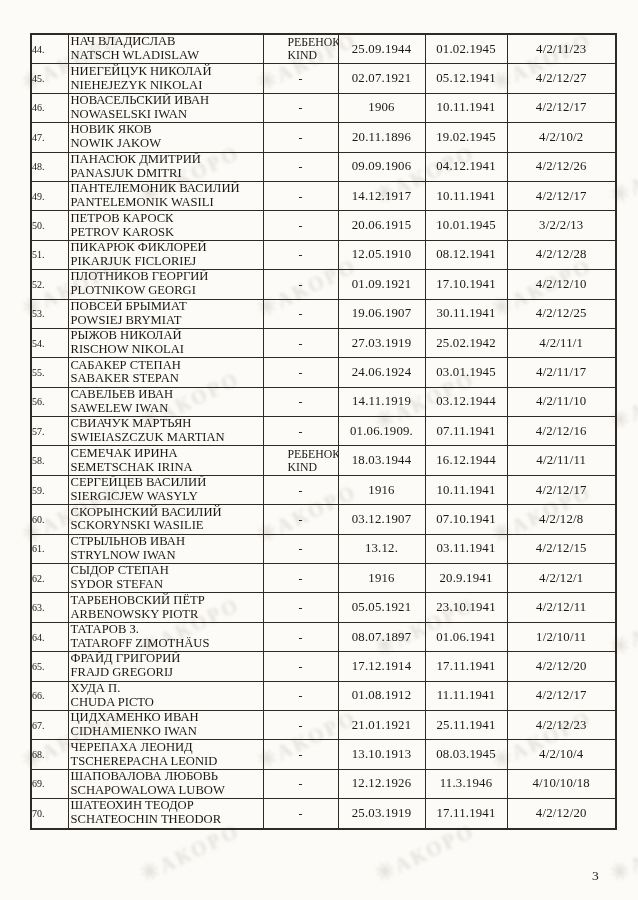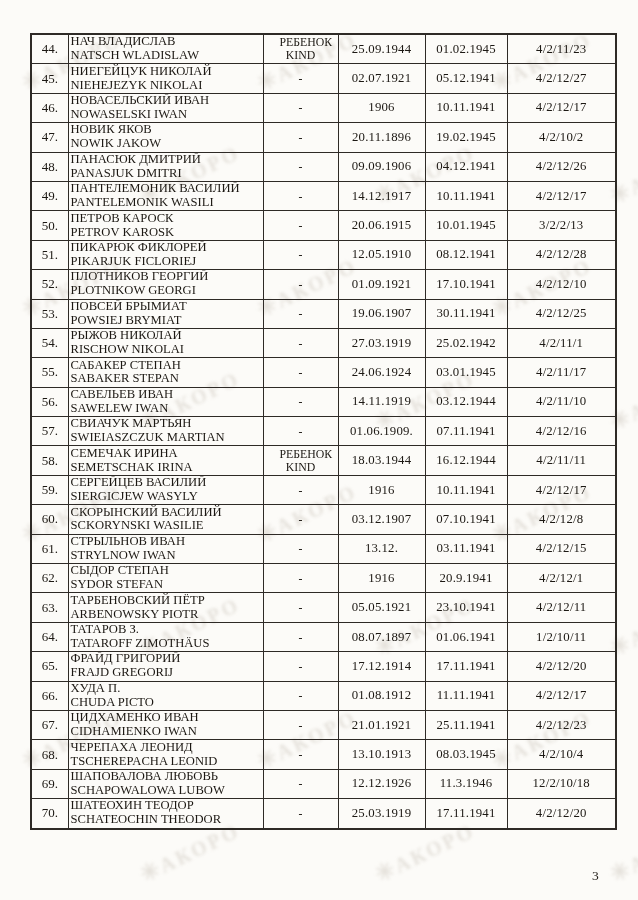--- a/index.html
+++ b/index.html
@@ -16,24 +16,24 @@
   }
   .stamp .star{font-size:23px;letter-spacing:0;margin-right:2px;}
   table.roster{
     position:absolute;left:30px;top:33px;width:585px;z-index:1;
     border-collapse:collapse;table-layout:fixed;border:2px solid #2e2a26;
   }
   td{
     border:1px solid #2e2a26;height:28.4px;padding:0;overflow:hidden;
     background:transparent;vertical-align:middle;
   }
-  td.c-no{text-align:center;font-size:13px;}
+  td.c-no{font-size:10px;}
   td.c-name{padding:0 2px 0 2px;font-size:12.6px;line-height:13.9px;}
   .nm{display:block;white-space:nowrap;}
-  td.c-rem{text-align:center;font-size:11.8px;line-height:13px;padding:0 16px;margin-left:18px;}
+  td.c-rem{text-align:center;font-size:11.8px;line-height:13px;padding:0 24px;margin-left:18px;}
   td.c-born,td.c-died,td.c-code{text-align:center;font-size:12.8px;letter-spacing:.2px;}
   .pagenum{position:absolute;left:592px;top:868px;font-size:13.5px;z-index:1;}
 </style>
 </head>
 <body>
 
 <div class="page">
   <div class="wm-layer" id="wm">
       <div class="stamp" style="left: 18px; top: 48px; color: rgb(208, 202, 193);"><span class="star">✳</span>АКОРО</div>
       <div class="stamp" style="left: 253px; top: 48px; color: rgb(208, 202, 193);"><span class="star">✳</span>АКОРО</div>
@@ -373,21 +373,21 @@
 
   <tr>
     <td class="c-no">69.</td>
     <td class="c-name">
       <span class="nm">ШАПОВАЛОВА ЛЮБОВЬ</span>
       <span class="nm">SCHAPOWALOWA LUBOW</span>
     </td>
     <td class="c-rem">-</td>
     <td class="c-born">12.12.1926</td>
     <td class="c-died">11.3.1946</td>
-    <td class="c-code">12/2/10/18</td>
+    <td class="c-code">4/10/10/18</td>
   </tr>
 
   <tr>
     <td class="c-no">70.</td>
     <td class="c-name">
       <span class="nm">ШАТЕОХИН ТЕОДОР</span>
       <span class="nm">SCHATEOCHIN THEODOR</span>
     </td>
     <td class="c-rem">-</td>
     <td class="c-born">25.03.1919</td>

